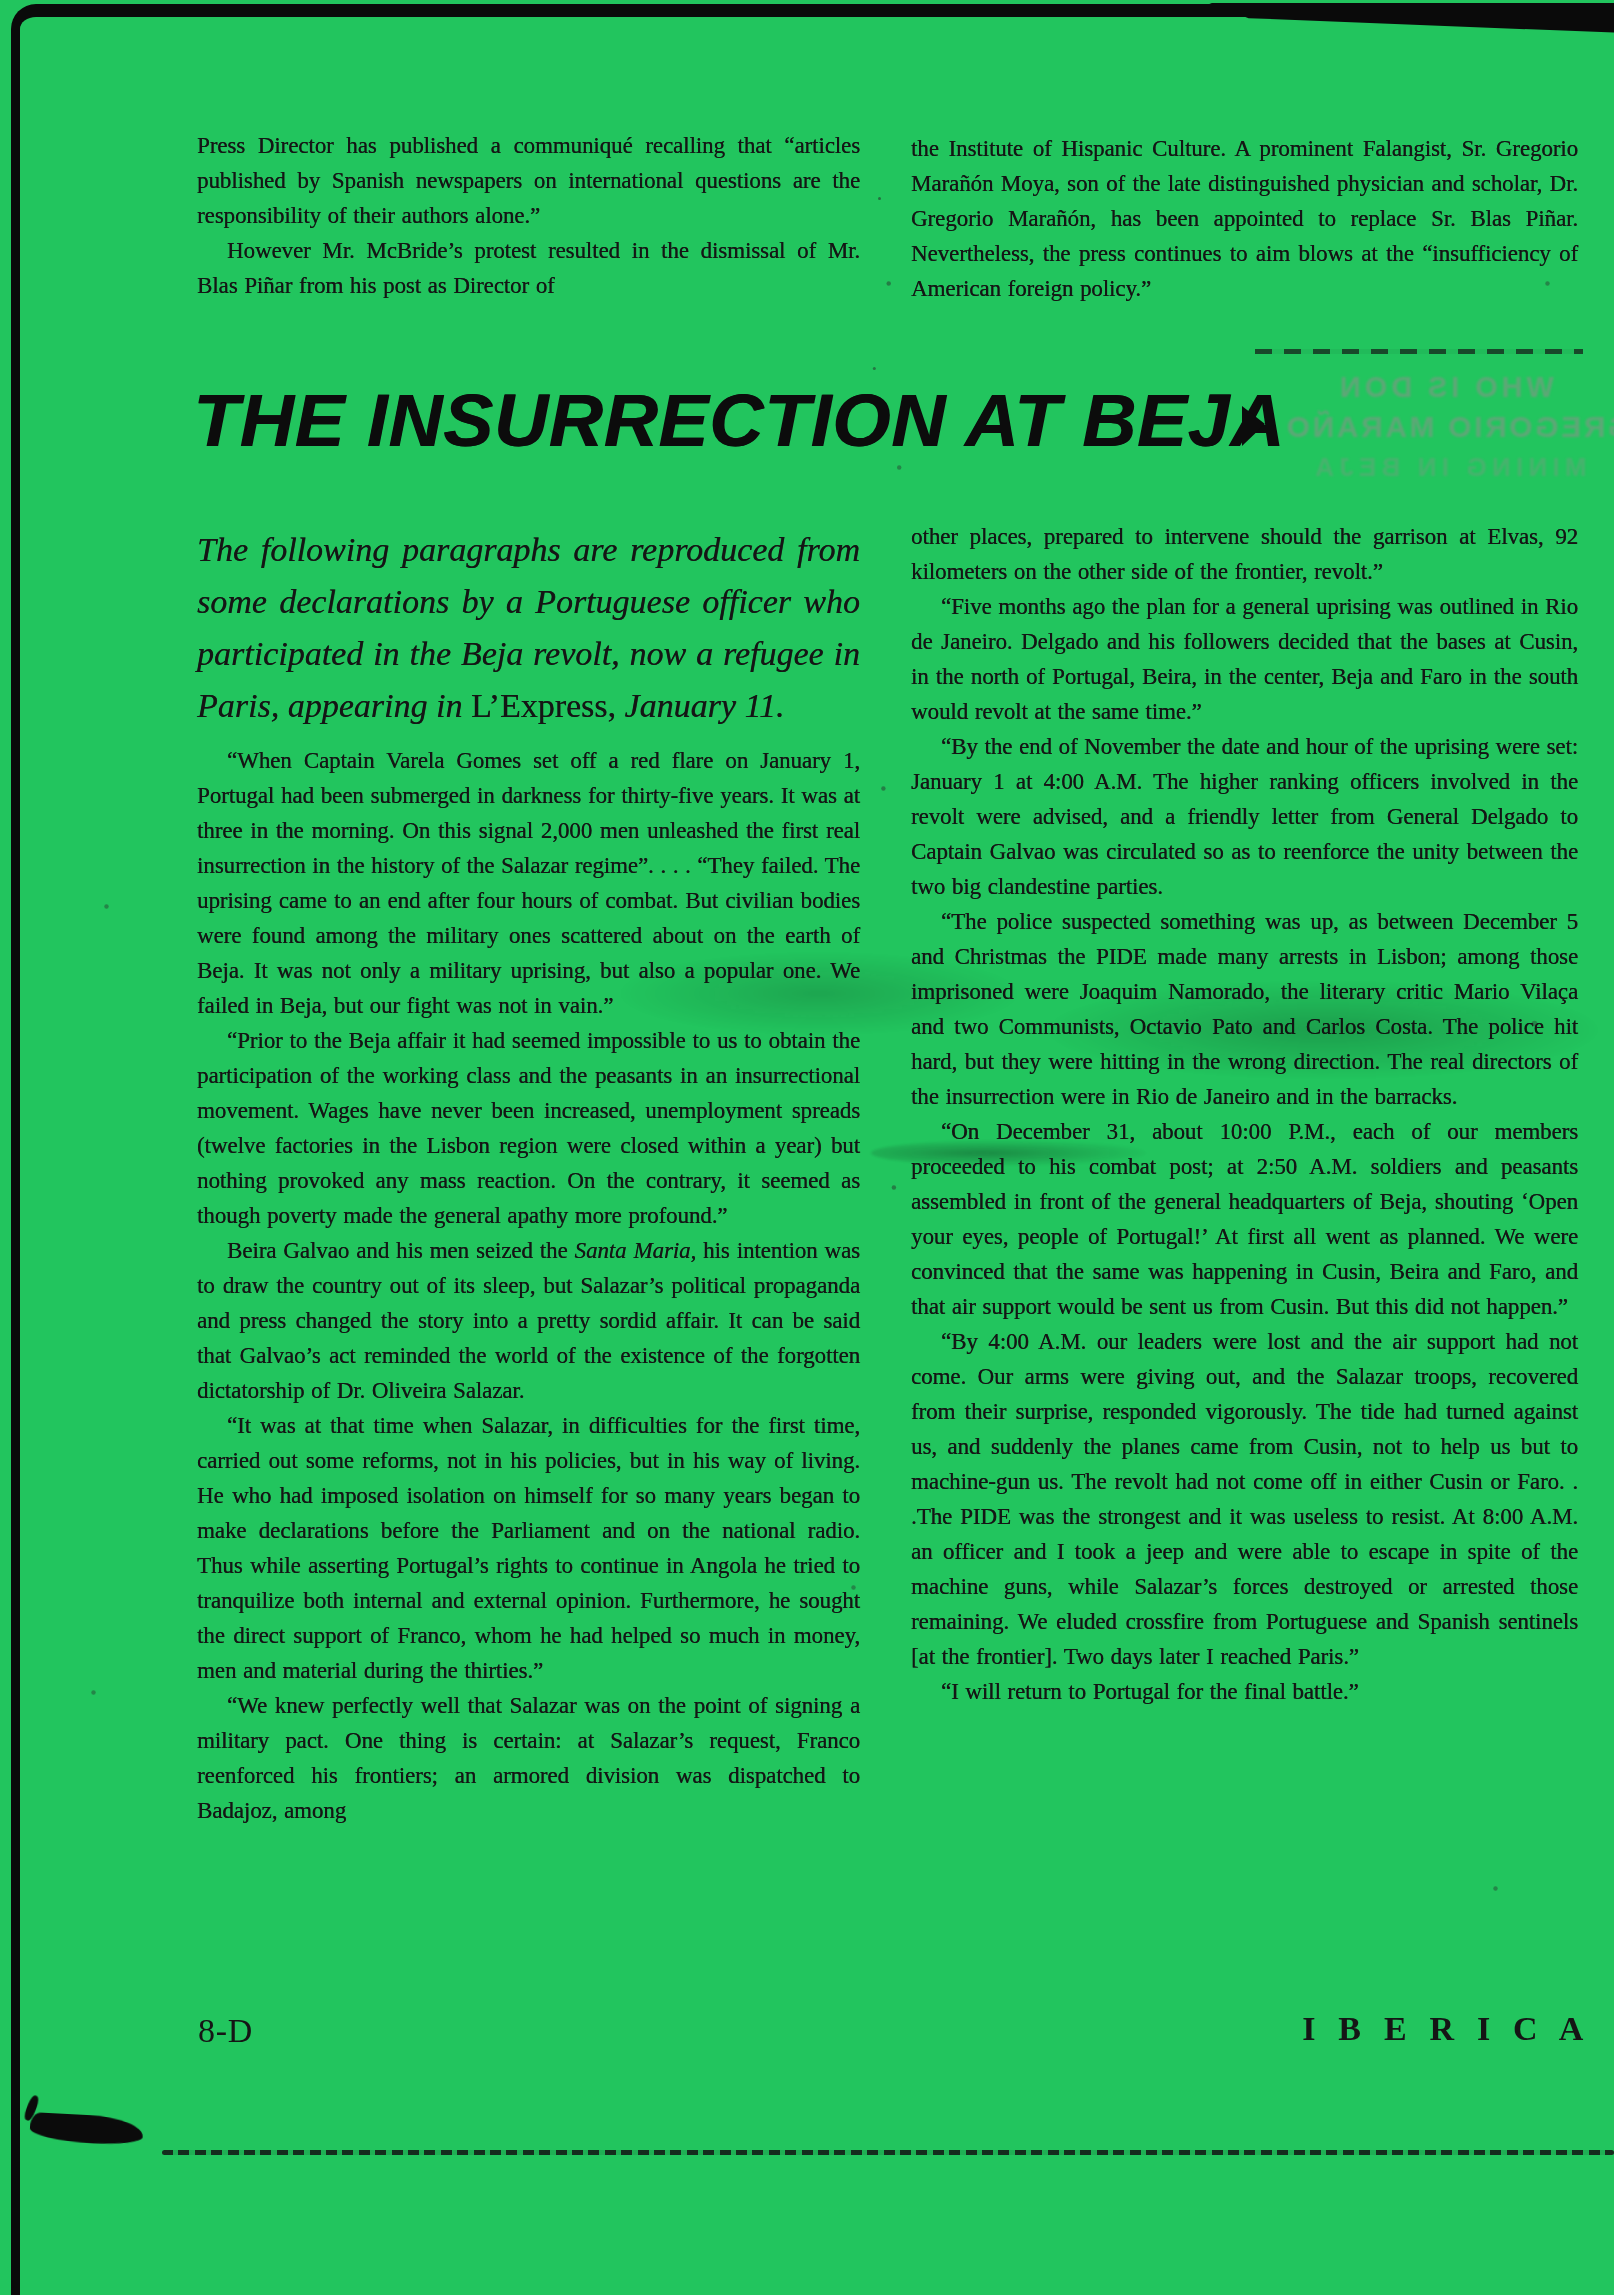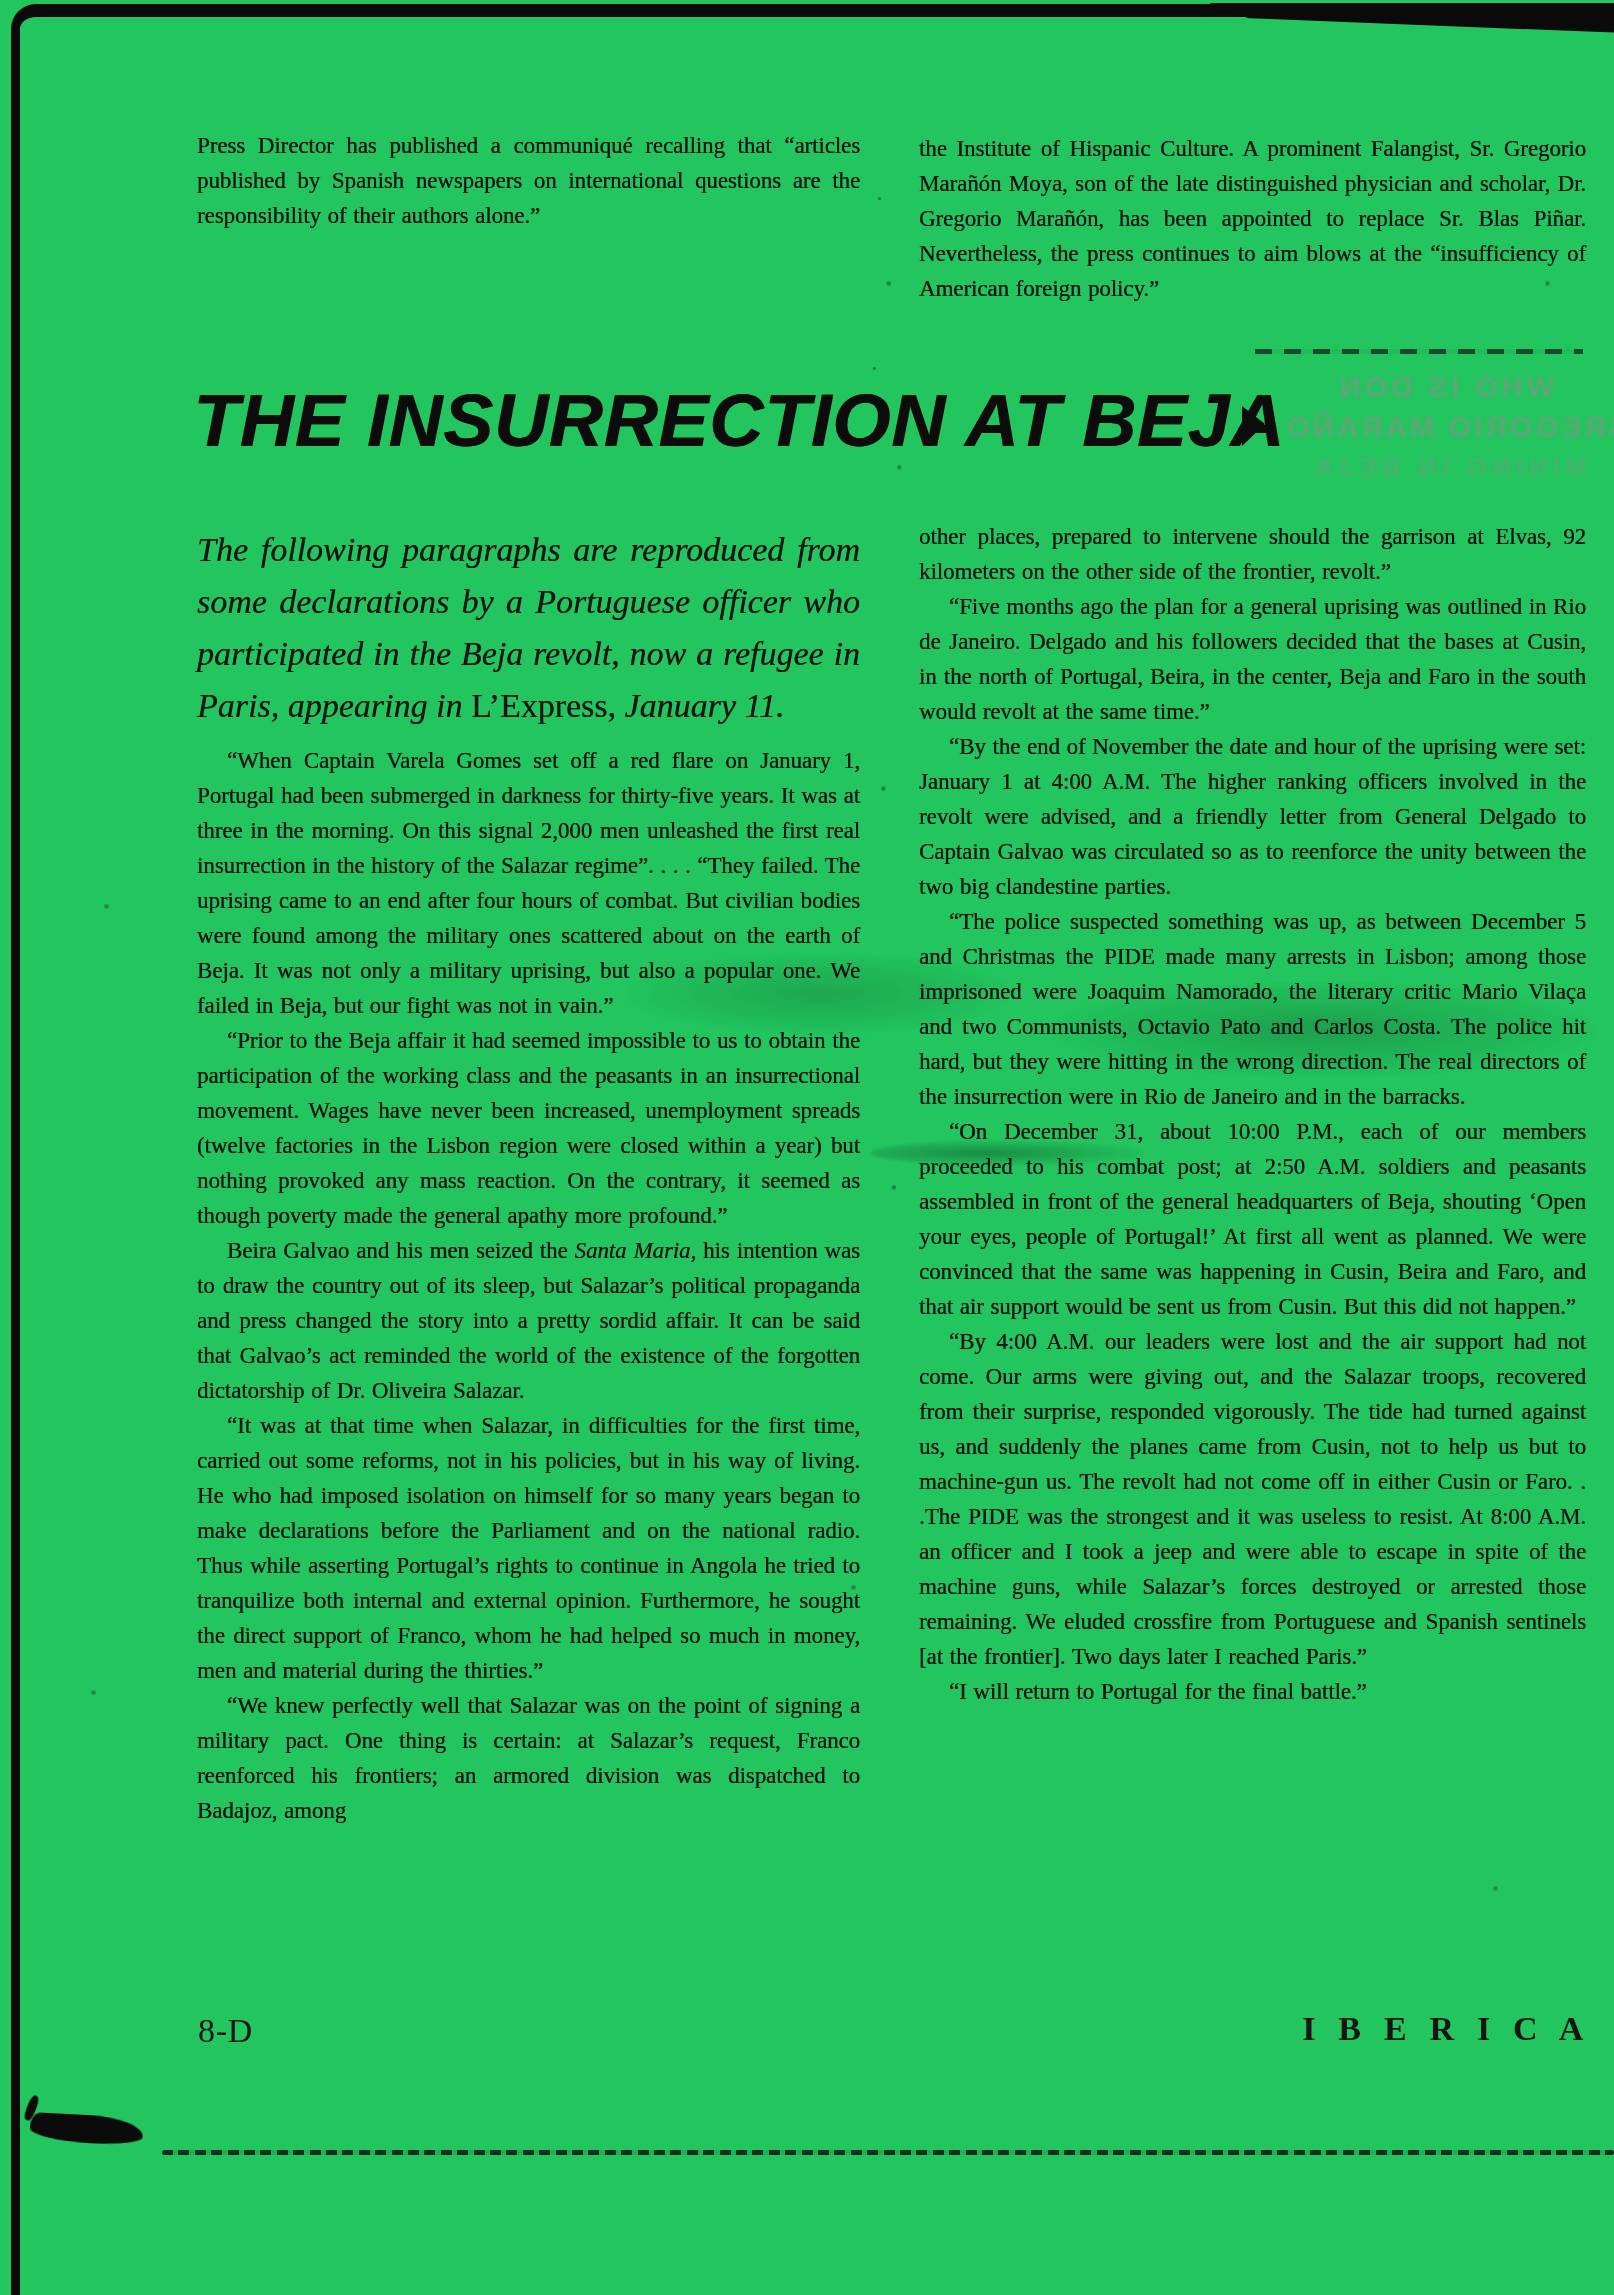--- a/index.html
+++ b/index.html
@@ -15,21 +15,21 @@
     border-top-left-radius:25px; filter:blur(0.4px); pointer-events:none;
   }
   .frame-wedge {
     position:absolute; top:2.6px; right:0; width:406px; height:30px;
     background:#0a0a0a; clip-path:polygon(0 0,100% 0,100% 100%,10% 52%);
     filter:blur(0.5px);
   }
   
   .col { position:absolute; }
   .col-a { left:197px; width:663px; }
-  .col-b { left:911px; width:667px;margin-left:8px; }
+  .col-b { left:911px; width:667px; }
   .top-a { top:128px; }
   .top-b { top:131px; }
   .art-a { top:524px; }
   .art-b { top:519px; }
 
   .body-text {
     margin:0; font-size:23px; line-height:35px; text-align:justify;
     letter-spacing:-0.1px; word-spacing:1px;
     text-shadow:0.3px 0 0 rgba(20,20,20,.85);
   }
@@ -130,20 +130,21 @@
 </head>
 <body>
 
 <div class="page">
 
   <div class="scan-frame"></div>
   <div class="frame-wedge"></div>
 
   <section class="col col-a top-a">
     <p class="body-text">Press Director has published a communiqué recalling that “articles published by Spanish newspapers on international questions are the responsibility of their authors alone.”</p>
+    <p class="body-text indent">However Mr. McBride’s protest resulted in the dismissal of Mr. Blas Piñar from his post as Director of</p>
   </section>
   <section class="col col-b top-b">
     <p class="body-text">the Institute of Hispanic Culture. A prominent Falangist, Sr. Gregorio Marañón Moya, son of the late distinguished physician and scholar, Dr. Gregorio Marañón, has been appointed to replace Sr. Blas Piñar. Nevertheless, the press continues to aim blows at the “insufficiency of American foreign policy.”</p>
   </section>
 
   <h1 class="headline">THE INSURRECTION AT BEJA</h1>
 
   <section class="col col-a art-a">
     <p class="intro"><span>The following paragraphs are reproduced from some declarations by a Portuguese officer who participated in the Beja revolt, now a refugee in Paris, appearing in </span><span class="roman">L’Express,</span><span> January 11.</span></p>
     <p class="body-text indent">“When Captain Varela Gomes set off a red flare on January 1, Portugal had been submerged in darkness for thirty-five years. It was at three in the morning. On this signal 2,000 men unleashed the first real insurrection in the history of the Salazar regime”. . . . “They failed. The uprising came to an end after four hours of combat. But civilian bodies were found among the military ones scattered about on the earth of Beja. It was not only a military uprising, but also a popular one. We failed in Beja, but our fight was not in vain.”</p>

